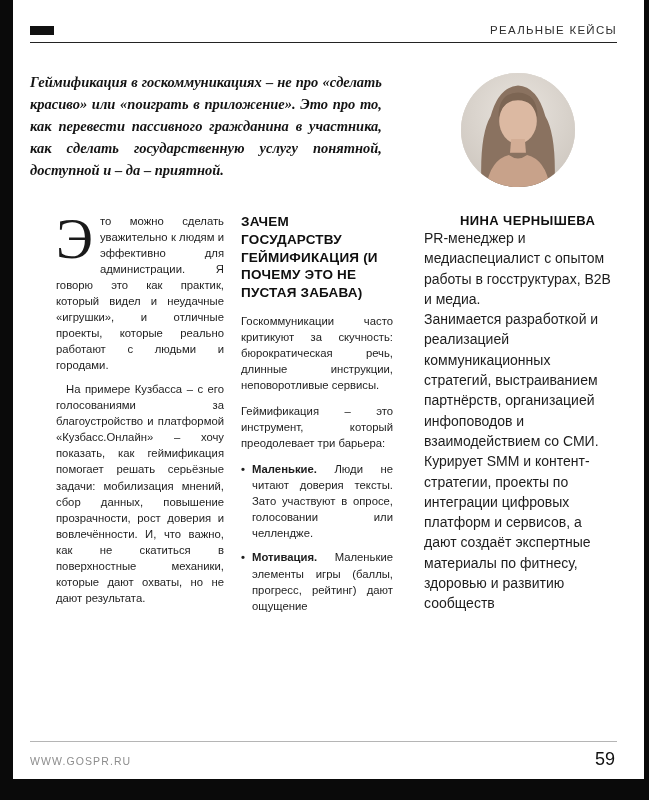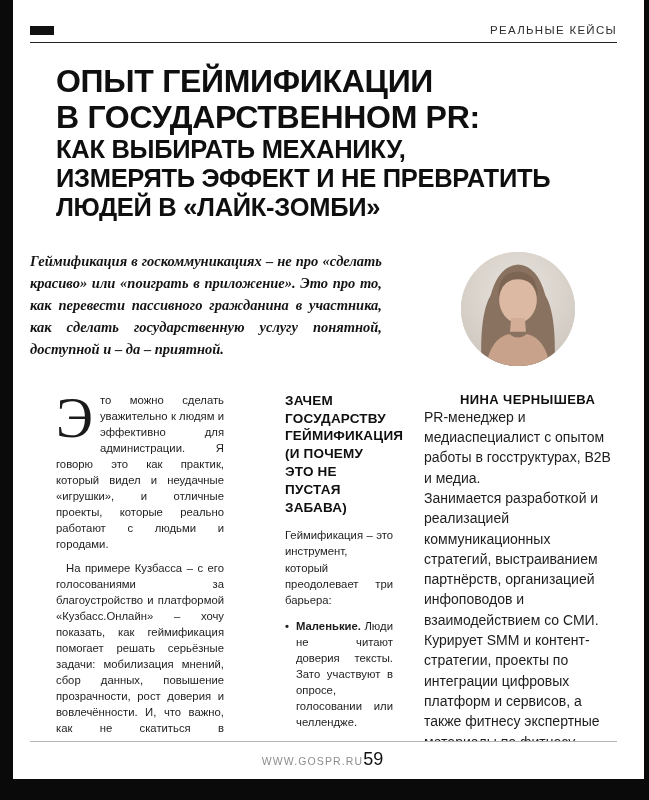--- a/index.html
+++ b/index.html
@@ -101,21 +101,21 @@
   .col-1 { text-align:justify; }
   .drop-cap {
     float:left;
     font-family:"Liberation Serif", serif;
     font-size:56px;
     line-height:0.82;
     padding:4px 7px 0 0;
     color:#1a1a1a;
   }
   .col-1 .para-2 { margin-top:8px; text-indent:10px; }
-  .col-2 { text-align:justify;margin-left:44px; }
+  .col-2 { text-align:justify; }
   .col-heading {
     font-size:13.5px;
     font-weight:700;
     line-height:1.32;
     letter-spacing:0.2px;
     margin-bottom:11px;
     color:#0f0f0f;
     text-align:left;
   }
   .col-2 p { margin-bottom:10px; }
@@ -145,21 +145,21 @@
     color:#1d1d1d;
   }
   
   .page-footer { margin-top:auto; }
   .footer-rule {
     border:none;
     border-top:1px solid #b5b5b5;
   }
   .footer-row {
     display:flex;
-    justify-content:center;
+    justify-content:space-between;
     align-items:baseline;
     padding:7px 2px 9px 0;
   }
   .footer-url {
     font-size:10.5px;
     letter-spacing:1.1px;
     color:#8d8d8d;
   }
   .page-number {
     font-size:18px;
@@ -171,27 +171,20 @@
 <body>
 
 <div class="page">
 
   <div class="kicker-row">
     <div class="section-marker"></div>
     <div class="kicker">РЕАЛЬНЫЕ КЕЙСЫ</div>
   </div>
   <hr class="header-rule">
 
-  <h1 class="title-block">
-    <span class="title-big">ОПЫТ ГЕЙМИФИКАЦИИ</span>
-    <span class="title-big">В ГОСУДАРСТВЕННОМ PR:</span>
-    <span class="title-small">КАК ВЫБИРАТЬ МЕХАНИКУ,</span>
-    <span class="title-small">ИЗМЕРЯТЬ ЭФФЕКТ И НЕ ПРЕВРАТИТЬ</span>
-    <span class="title-small">ЛЮДЕЙ В «ЛАЙК-ЗОМБИ»</span>
-  </h1>
 
   <div class="lead-row">
     <p class="lead">Геймификация в госкоммуникациях – не про «сделать красиво» или «поиграть в приложение». Это про то, как перевести пассивного гражданина в участника, как сделать государственную услугу понятной, доступной и – да – приятной.</p>
     <div class="photo-wrap">
       <div class="author-photo">
         <svg viewBox="0 0 100 100" width="114" height="114" aria-hidden="true">
           <defs>
             <radialGradient id="bgGrad" cx="50%" cy="35%" r="80%">
               <stop offset="0%" stop-color="#e9e4de"></stop>
               <stop offset="100%" stop-color="#c9c2ba"></stop>
@@ -210,34 +203,35 @@
 
   <div class="columns">
 
     <div class="col-1 body-text">
       <span class="drop-cap">Э</span><span>то можно сделать уважительно к людям и эффективно для администрации. Я говорю это как практик, который видел и неудачные «игрушки», и отличные проекты, которые реально работают с людьми и городами.</span>
       <p class="para-2">На примере Кузбасса – с его голосованиями за благоустройство и платформой «Кузбасс.Онлайн» – хочу показать, как геймификация помогает решать серьёзные задачи: мобилизация мнений, сбор данных, повышение прозрачности, рост доверия и вовлечённости. И, что важно, как не скатиться в поверхностные механики, которые дают охваты, но не дают результата.</p>
     </div>
 
     <div class="col-2 body-text">
       <h2 class="col-heading">ЗАЧЕМ ГОСУДАРСТВУ ГЕЙМИФИКАЦИЯ (И ПОЧЕМУ ЭТО НЕ ПУСТАЯ ЗАБАВА)</h2>
+      <p>Госкоммуникации часто критикуют за скучность: бюрократическая речь, длинные инструкции, неповоротливые сервисы.</p>
       <p>Геймификация – это инструмент, который преодолевает три барьера:</p>
       <div class="bullet-item">
         <span class="bullet-term">Маленькие.</span><span> Люди не читают доверия тексты. Зато участвуют в опросе, голосовании или челлендже.</span>
       </div>
       <div class="bullet-item">
         <span class="bullet-term">Мотивация.</span><span> Маленькие элементы игры (баллы, прогресс, рейтинг) дают ощущение</span>
       </div>
     </div>
 
     <div class="col-3">
       <div class="author-name">НИНА ЧЕРНЫШЕВА</div>
       <p class="bio">PR-менеджер и медиаспециалист с опытом работы в госструктурах, B2B и медиа.</p>
       <p class="bio">Занимается разработкой и реализацией коммуникационных стратегий, выстраиванием партнёрств, организацией инфоповодов и взаимодействием со СМИ.</p>
-      <p class="bio">Курирует SMM и контент-стратегии, проекты по интеграции цифровых платформ и сервисов, а также фитнесу экспертные материалы по фитнесу, здоровью и развитию сообществ</p>
+      <p class="bio">Курирует SMM и контент-стратегии, проекты по интеграции цифровых платформ и сервисов, а дают создаёт экспертные материалы по фитнесу, здоровью и развитию сообществ</p>
     </div>
 
   </div>
 
   <div class="page-footer">
     <hr class="footer-rule">
     <div class="footer-row">
       <span class="footer-url">WWW.GOSPR.RU</span>
       <span class="page-number">59</span>
     </div>

